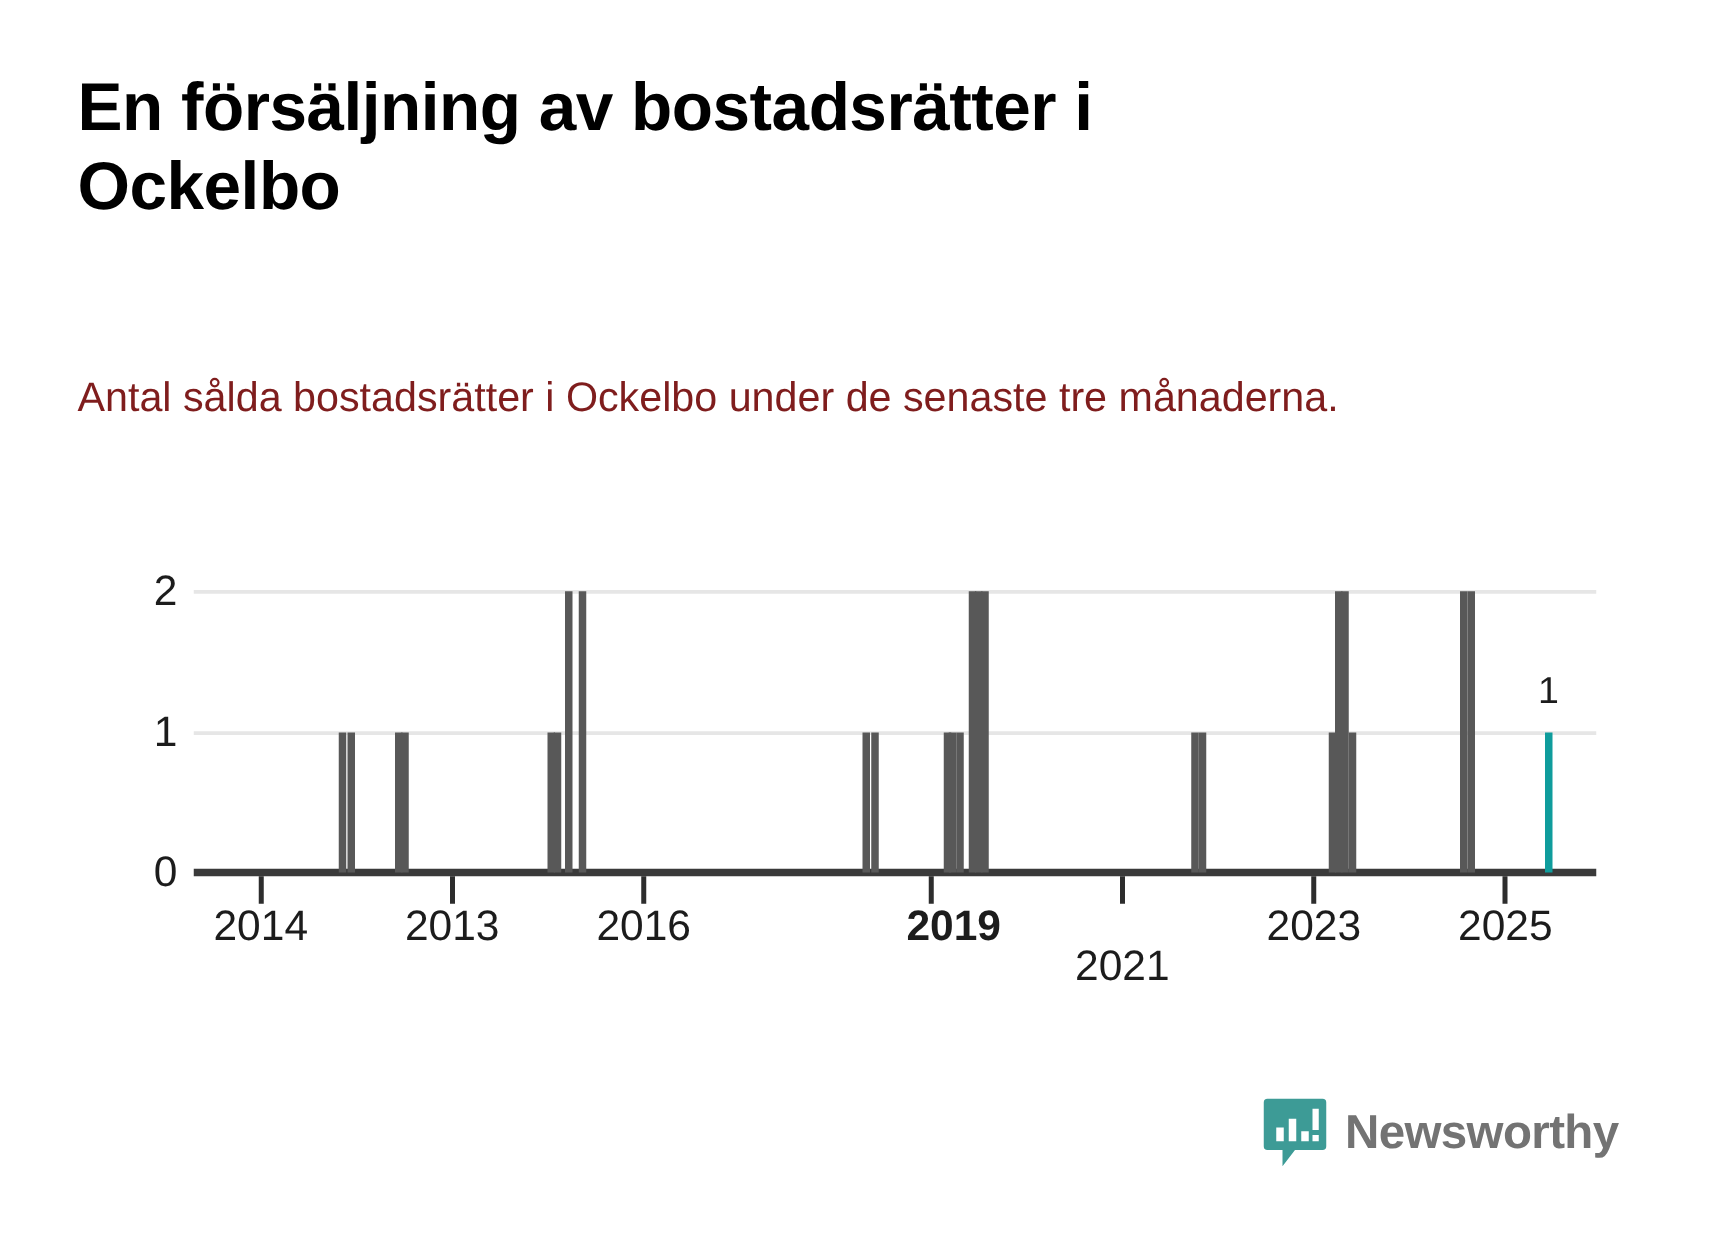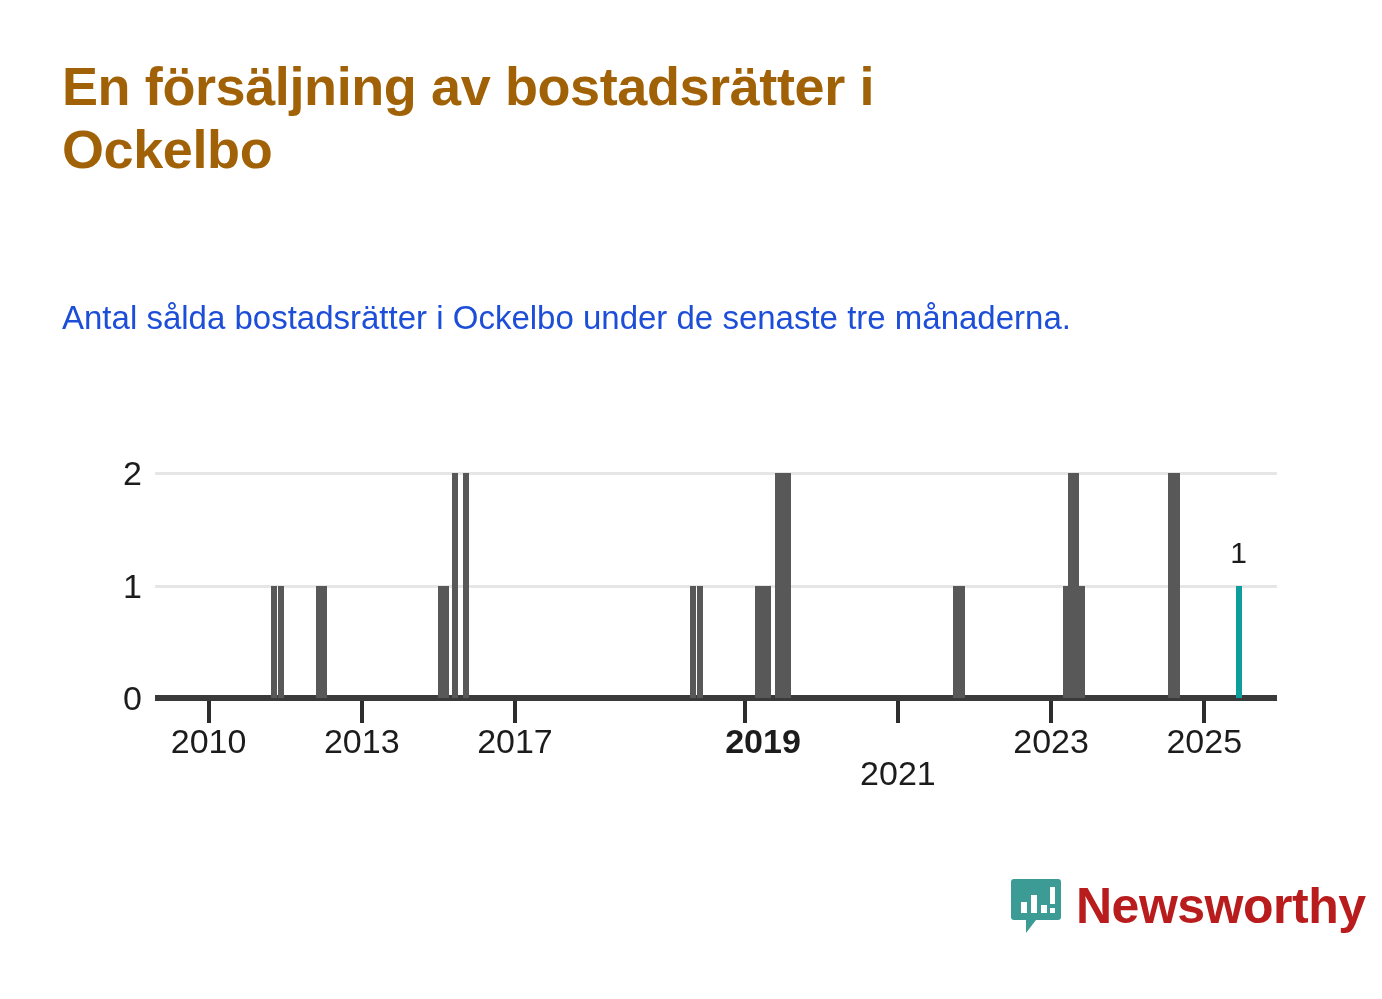--- a/index.html
+++ b/index.html
@@ -25,34 +25,34 @@
   #header {
     position: absolute;
     left: 62px;
     top: 55px;
     width: 1120px;
   }
   #chart-title {
     font-size: 54px;
     font-weight: bold;
     line-height: 1.16;
-    color: #a16207;
+    color: #000000;
     letter-spacing: -0.4px;
     margin: 0;
     max-width: 1020px;
   }
   #chart-subtitle {
     position: absolute;
     left: 62px;
     top: 296px;
     width: 1220px;
     font-size: 33px;
     font-weight: 400;
     line-height: 1.32;
-    color: #1d4ed8;
+    color: #7f1d1d;
     margin: 0;
   }
 
   
   #chart {
     position: absolute;
     left: 0px;
     top: 0px;
     width: 1382px;
     height: 999px;
@@ -127,23 +127,23 @@
     display: flex;
     align-items: center;
     gap: 14px;
   }
   #logo-mark {
     width: 52px;
     height: 58px;
     display: block;
   }
   #logo-text {
-    font-size: 50px;
+    font-size: 38px;
     font-weight: bold;
-    color: #b91c1c;
+    color: #737373;
     letter-spacing: -0.5px;
     line-height: 1;
   }
 </style>
 </head>
 <body>
 
 <div id="page">
 
   <div id="header">
@@ -185,25 +185,25 @@
         <div class="bar" style="left: 1063.39px; top: 585.5px; height: 112.5px; bottom: auto;"></div>
         <div class="bar" style="left: 1067.98px; top: 473px; height: 225px; bottom: auto;"></div>
         <div class="bar" style="left: 1073.34px; top: 473px; height: 225px; bottom: auto;"></div>
         <div class="bar" style="left: 1079.47px; top: 585.5px; height: 112.5px; bottom: auto;"></div>
         <div class="bar" style="left: 1168.31px; top: 473px; height: 225px; bottom: auto;"></div>
         <div class="bar" style="left: 1174.44px; top: 473px; height: 225px; bottom: auto;"></div>
         <div class="bar highlight" style="left: 1235.71px; top: 585.5px; height: 112.5px; bottom: auto;"></div>
       </div>
     <div id="x-axis">
         <div class="x-tick" style="left: 206.611px;"></div>
-        <div class="x-tick-label" style="left: 138.611px;">2010</div>
+        <div class="x-tick-label" style="left: 138.611px;">2014</div>
         <div class="x-tick" style="left: 359.785px;"></div>
         <div class="x-tick-label" style="left: 291.785px;">2013</div>
         <div class="x-tick" style="left: 512.959px;"></div>
-        <div class="x-tick-label" style="left: 444.959px;">2017</div>
+        <div class="x-tick-label" style="left: 444.959px;">2016</div>
         <div class="x-tick" style="left: 742.72px;"></div>
         <div class="x-tick-label" style="left: 693px; font-weight: bold;">2019</div>
         <div class="x-tick" style="left: 895.894px;"></div>
         <div class="x-tick-label" style="left: 827.894px; margin-top: 32px;">2021</div>
         <div class="x-tick" style="left: 1049.07px;"></div>
         <div class="x-tick-label" style="left: 981.068px;">2023</div>
         <div class="x-tick" style="left: 1202.24px;"></div>
         <div class="x-tick-label" style="left: 1134.24px;">2025</div>
       </div>
     <div id="annotations">

